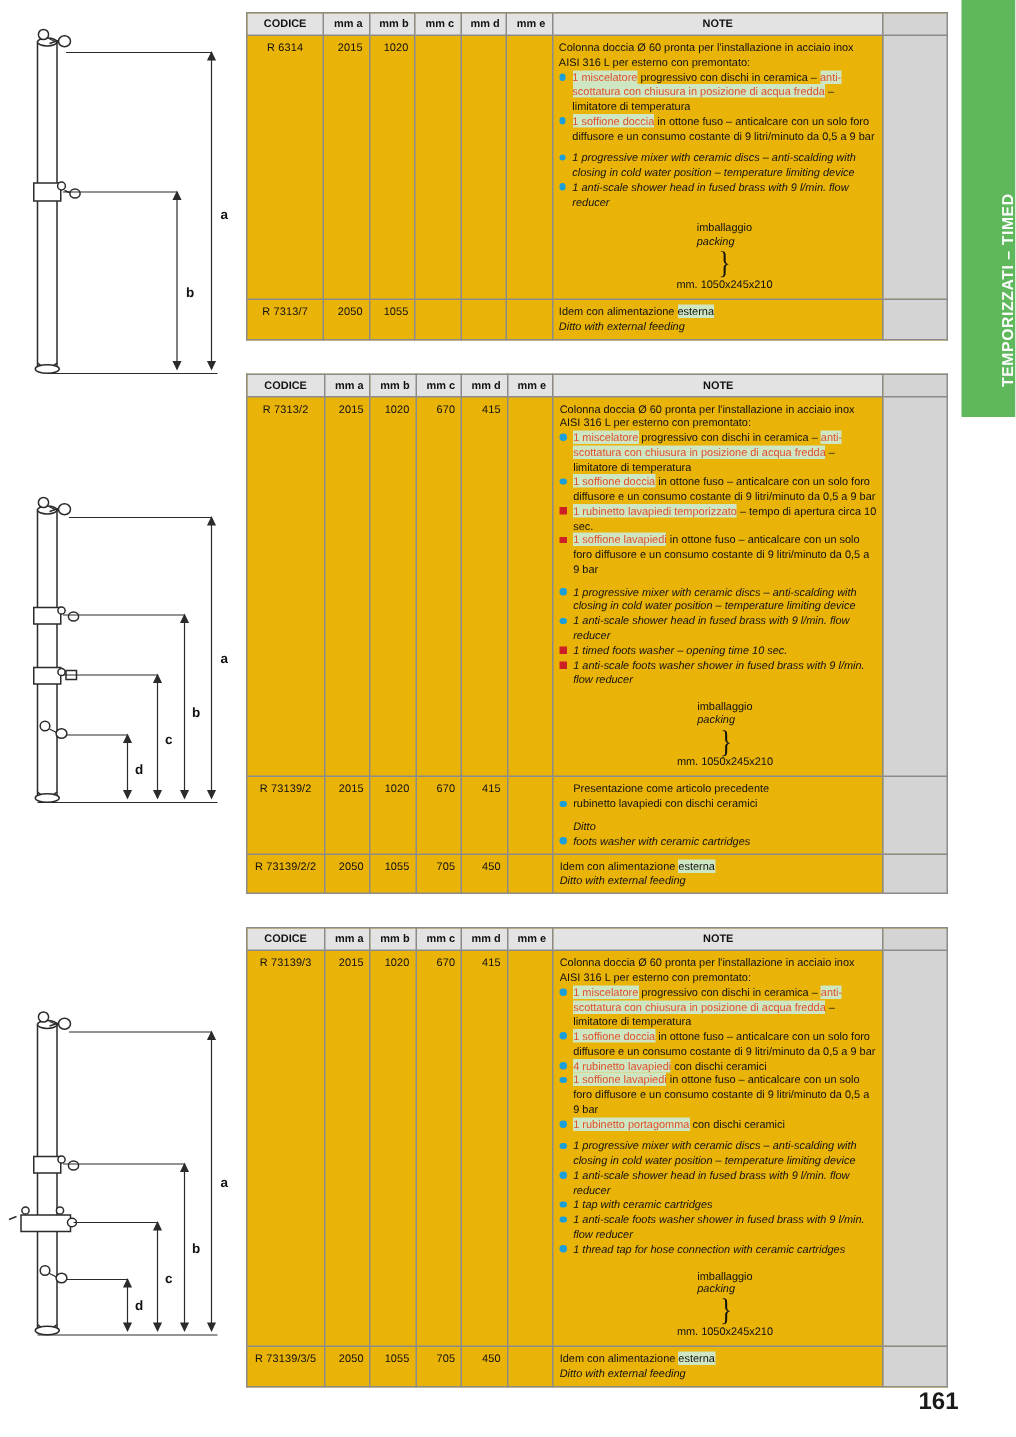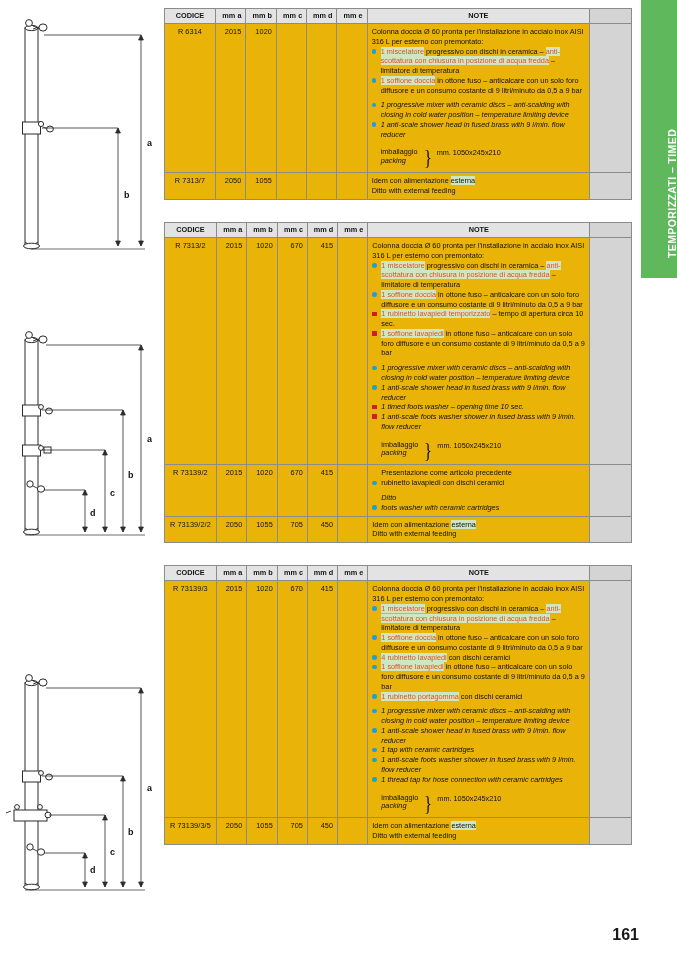--- a/index.html
+++ b/index.html
@@ -89,35 +89,36 @@
   }
   li .bul.circle { background: #1b9fd8; border-radius: 50%; }
   li .bul.square { background: #cc2026; border-radius: 0; }
   li.nobul { padding-left: 9px; }
   .it { font-style: italic; }
   .hl { background: #cfe6c3; text-align: right; }
   .hl-red { background: #cfe6c3; color: #e0502a; }
 
   
   .packing {
-    display: flex; align-items: flex-start;
+    display: flex; align-items: center;
     margin-top: 9px; margin-bottom: 2px;
     padding-left: 9px;
+    flex-direction: column;
   }
   .packing .pk-labels { line-height: 1.2; font-size: 7.3px; }
   .packing .pk-labels .l2 { font-style: italic; }
   .packing .brace {
     font-size: 21px; line-height: .9; margin: 0 4px 0 5px;
     font-family: "Liberation Serif", serif; font-weight: 300;
     transform: scaleX(.8);
   }
   .packing .pk-dim { font-size: 7.3px; }
 
   .idem-1 { line-height: 1.35; }
-  .idem-2 { line-height: 1.35; }
+  .idem-2 { line-height: 1.35; font-style: italic; }
 </style>
 </head>
 <body>
 
 <div class="drawings">
 
   <div class="drawing" style="top:10px;">
     <svg width="162" height="250" viewBox="0 0 162 250">
       <g stroke="#2b2b2b" fill="none" stroke-width="1">
         <rect x="25" y="18" width="13" height="218"></rect>

